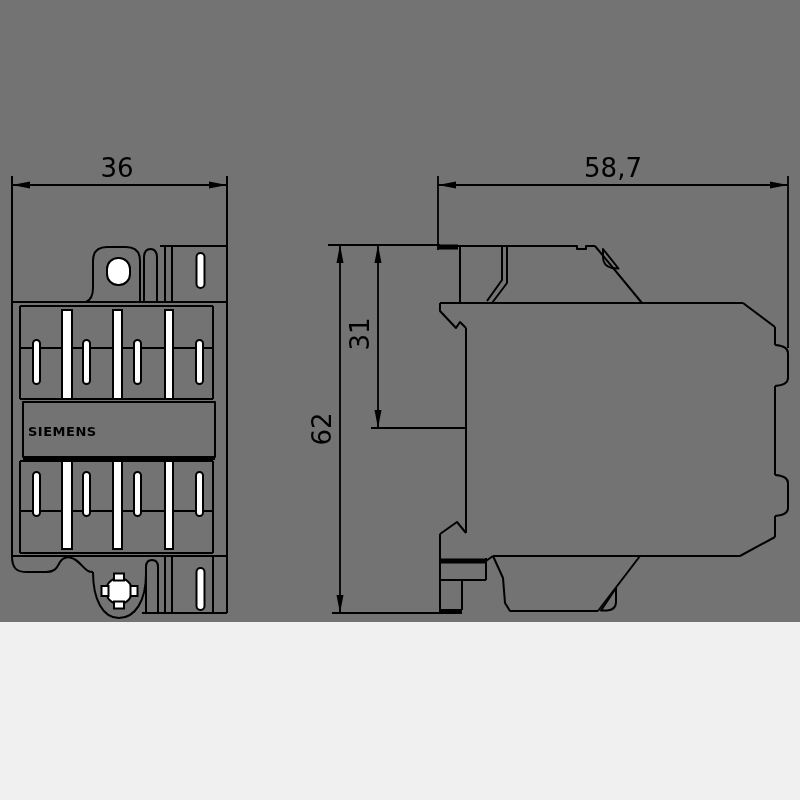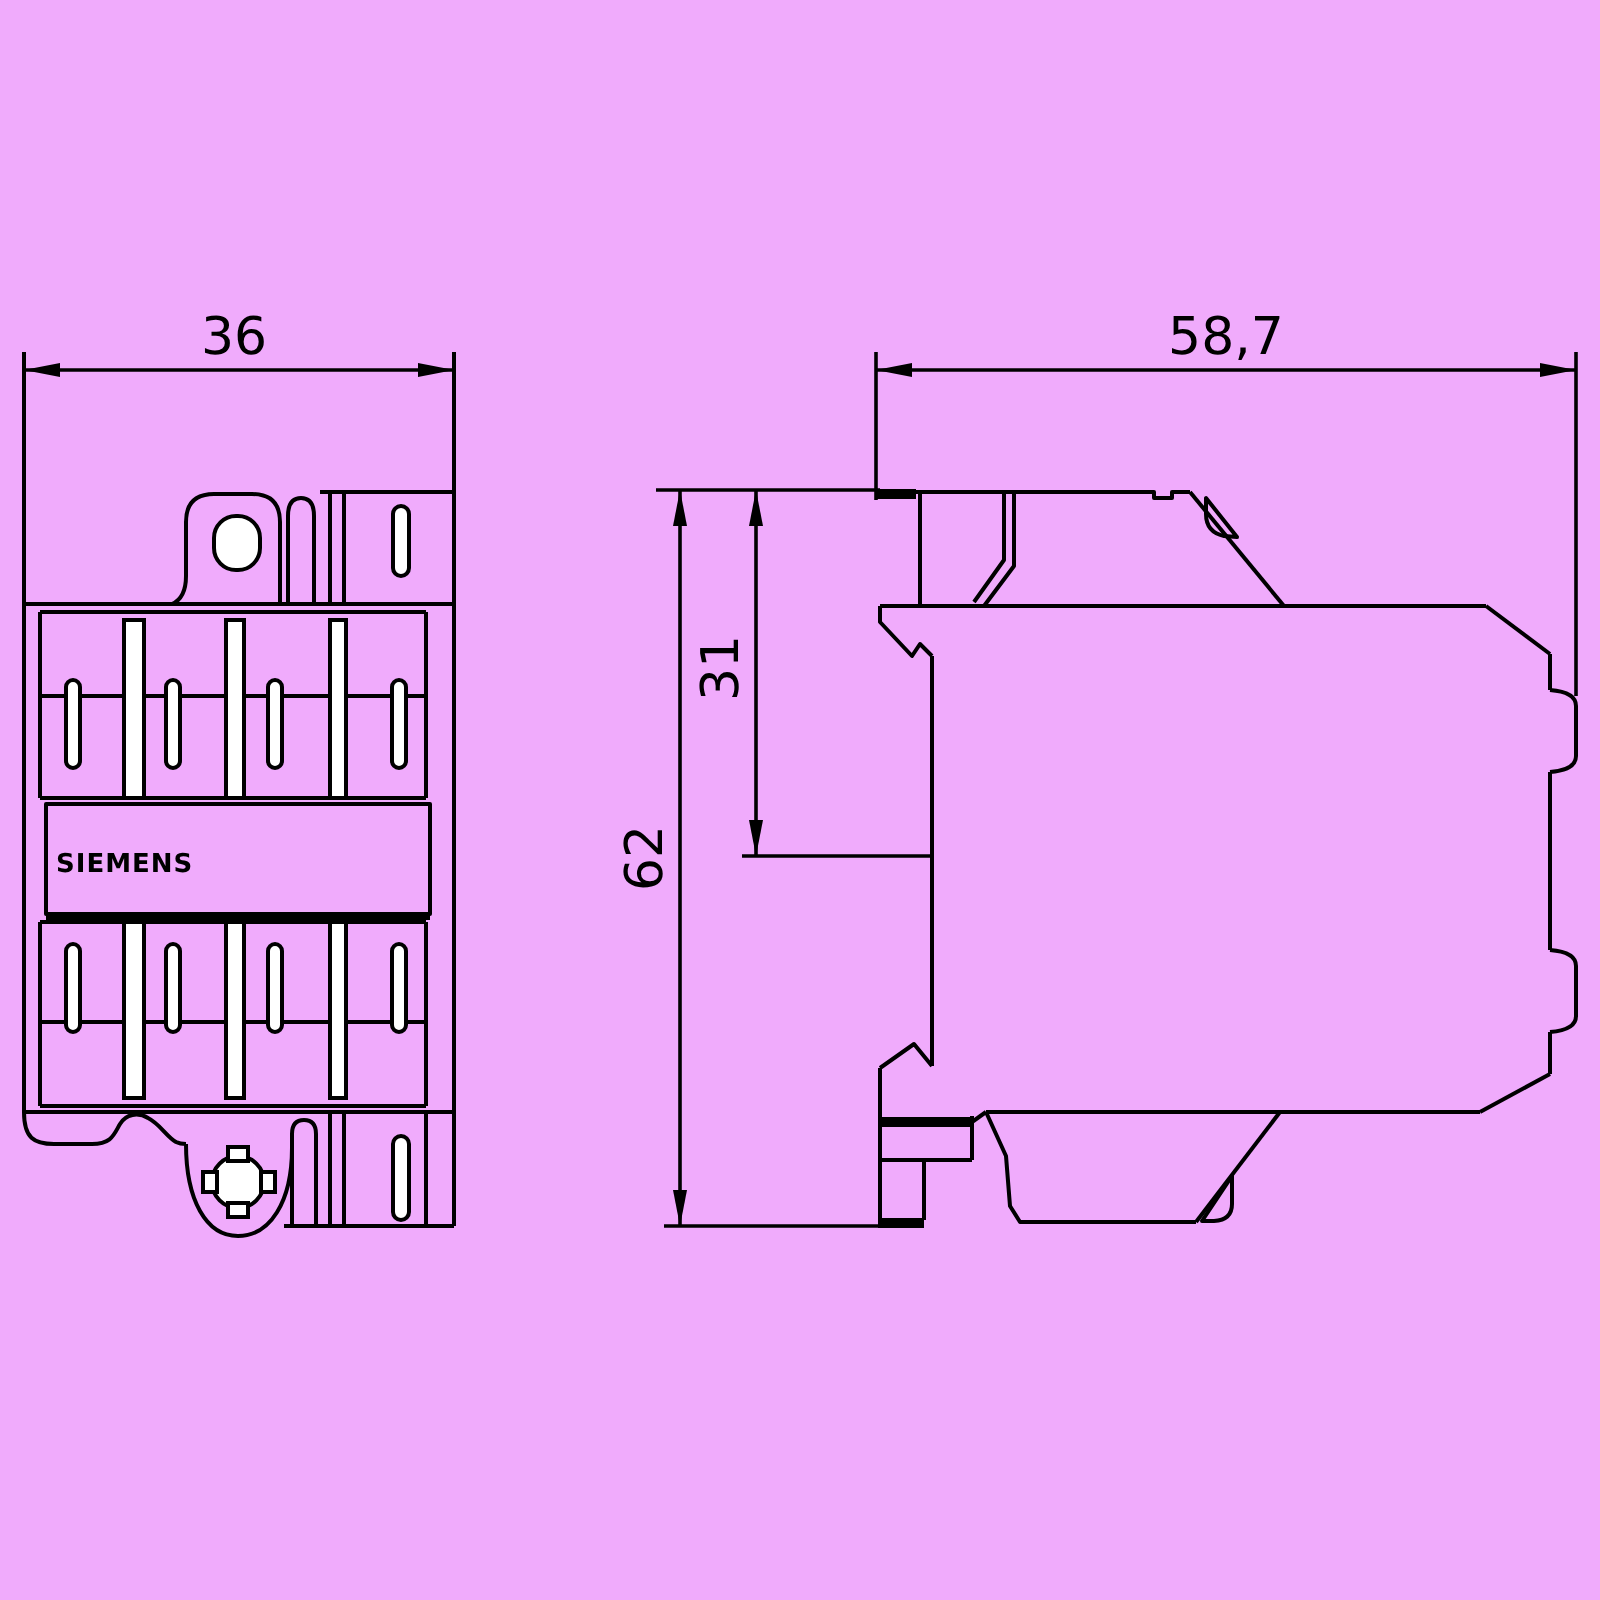--- a/index.html
+++ b/index.html
@@ -1,17 +1,17 @@
 <!DOCTYPE html>
 <html><head>
 <meta charset="utf-8">
 <style>
   html,body{margin:0;padding:0;}
   body{background:#f0f0f0;font-family:"DejaVu Sans",sans-serif;}
-  .canvas{width:800px;height:800px;background:#f0abfc;position:relative;margin:0 auto;}
+  .canvas{width:800px;height:622px;background:#737373;position:relative;margin:0 auto;}
   svg{display:block;}
   .ln{fill:none;stroke:#000;stroke-width:2;stroke-linejoin:round;stroke-linecap:butt;}
   .thin{fill:none;stroke:#000;stroke-width:1.8;}
   .thick{fill:none;stroke:#000;stroke-width:5;}
   .wfill{fill:#fff;stroke:#000;stroke-width:2;}
   .arrow{fill:#000;stroke:none;}
   .dim-text{font-family:"DejaVu Sans",sans-serif;font-size:26px;fill:#000;font-weight:400;}
   .brand-text{font-family:"DejaVu Sans",sans-serif;font-size:13px;font-weight:bold;letter-spacing:0.5px;fill:#000;}
 </style>
 </head>

